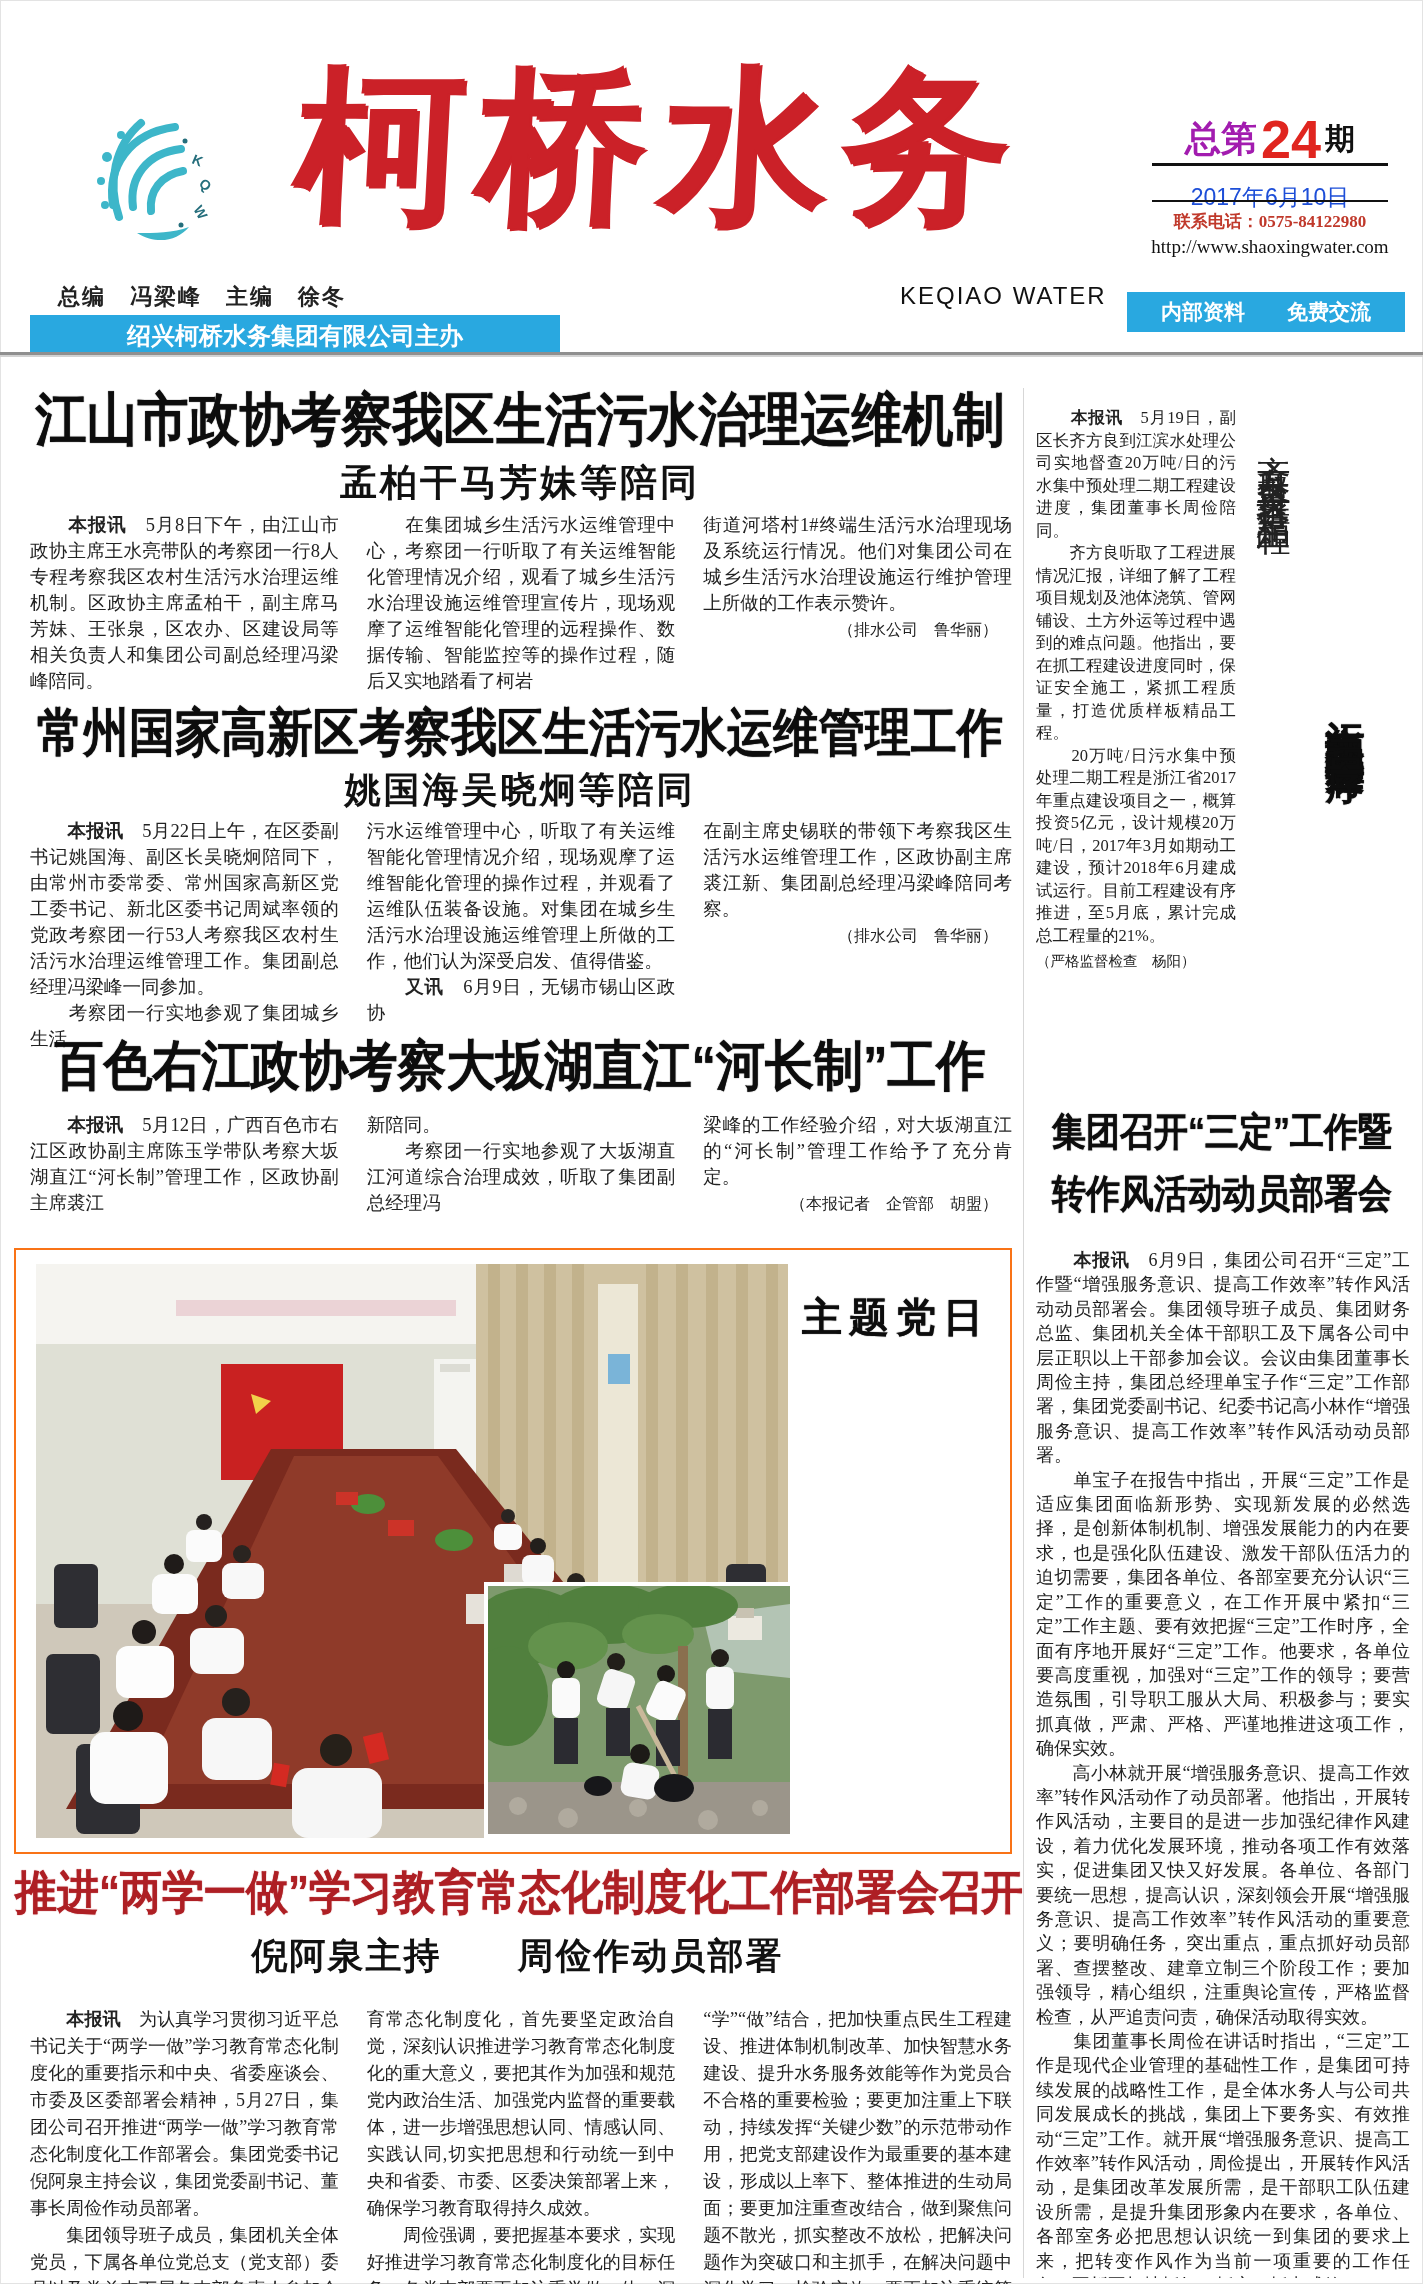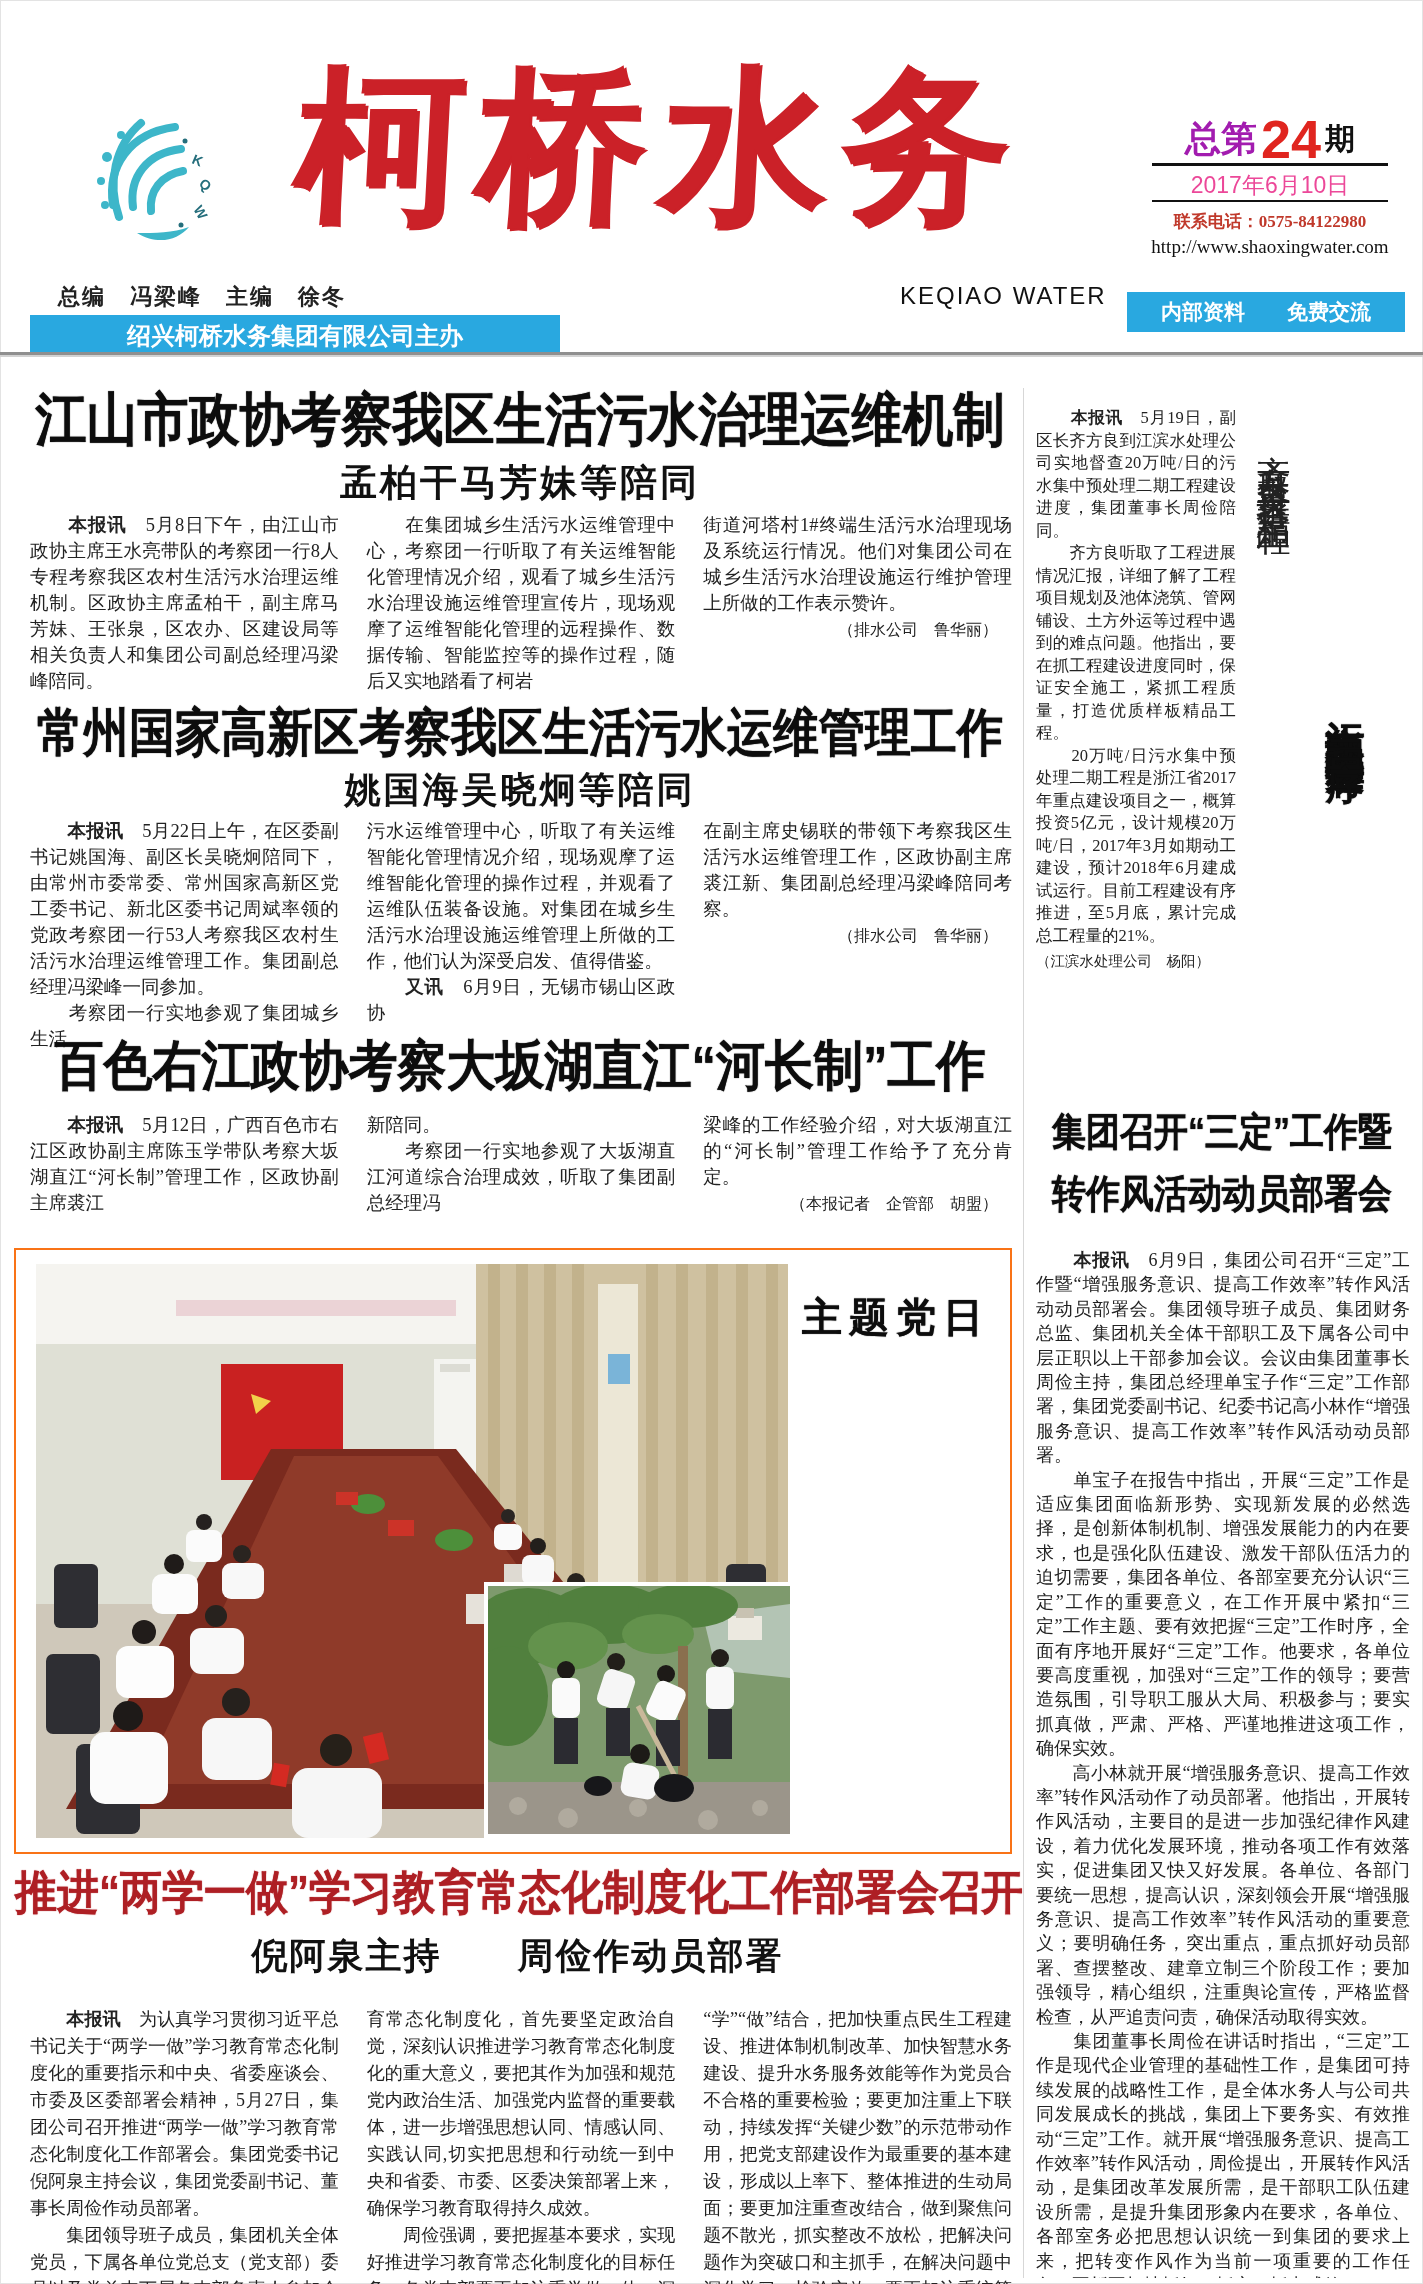--- a/index.html
+++ b/index.html
@@ -58,21 +58,21 @@
               font-size:168px;font-weight:bold;color:#cb2128;letter-spacing:14px;
               font-family:'DejaVu Serif','Liberation Serif',serif;transform:skewX(-3deg);
               text-shadow:3px 2px 0 #cb2128;">柯桥水务</div>
 
   <div class="abs" style="left:1150px;top:108px;width:240px;text-align:center;">
     <span class="hei" style="font-size:36px;font-weight:bold;color:#a21caf;vertical-align:middle;">总第</span>
     <span class="hei" style="font-size:54px;font-weight:bold;color:#e0251f;vertical-align:middle;">24</span>
     <span class="hei" style="font-size:30px;font-weight:bold;color:#111;vertical-align:middle;">期</span>
   </div>
   <div class="abs thinline" style="left:1152px;top:163px;width:236px;height:3px;"></div>
-  <div class="abs hei" style="left:1150px;top:170px;width:240px;text-align:center;font-size:23px;color:#ec4899;">2017年6月10日</div>
+  <div class="abs hei" style="left:1150px;top:182px;width:240px;text-align:center;font-size:23px;color:#1d4ed8;">2017年6月10日</div>
   <div class="abs thinline" style="left:1152px;top:200px;width:236px;height:2px;"></div>
   <div class="abs" style="left:1130px;top:210px;width:280px;text-align:center;font-size:17px;color:#c0392b;font-weight:bold;">联系电话：0575-84122980</div>
   <div class="abs" style="left:1120px;top:236px;width:300px;text-align:center;font-size:19px;color:#111;">http://www.shaoxingwater.com</div>
 
   <div class="abs hei" style="left:58px;top:282px;font-size:22px;font-weight:bold;color:#222;letter-spacing:2px;">总编　冯梁峰　主编　徐冬</div>
 
   <div class="abs hei" style="left:900px;top:282px;width:210px;font-size:24px;color:#111;letter-spacing:2px;white-space:nowrap;">KEQIAO   WATER</div>
 
   <div class="abs bluebox" style="left:1127px;top:292px;width:278px;height:40px;font-size:21px;">
     <span>内部资料　　免费交流</span>
@@ -269,21 +269,21 @@
     <div class="col art-body" style="font-size:18px;line-height:27px;">“学”“做”结合，把加快重点民生工程建设、推进体制机制改革、加快智慧水务建设、提升水务服务效能等作为党员合不合格的重要检验；要更加注重上下联动，持续发挥“关键少数”的示范带动作用，把党支部建设作为最重要的基本建设，形成以上率下、整体推进的生动局面；要更加注重查改结合，做到聚焦问题不散光，抓实整改不放松，把解决问题作为突破口和主抓手，在解决问题中深化学习、检验实效；要更加注重统筹兼顾，把学习教育与集团产业化、市场化、（下转第三版）</div>
   </div>
 
   <div class="abs vtext headline" style="left:1318px;top:392px;height:640px;font-size:39px;letter-spacing:3px;white-space:normal;">污水集中预处理二期工程进展有序</div>
   <div class="abs vtext" style="left:1250px;top:428px;height:600px;font-size:34px;color:#222;letter-spacing:6px;
               font-family:'Liberation Serif','DejaVu Serif',serif;">齐方良督查要求打造精品工程</div>
   <div class="abs" style="left:1036px;top:406px;width:200px;height:612px;overflow:hidden;">
     <div class="art-body" style="font-size:16.5px;line-height:22.5px;">　　<span class="lead">本报讯</span>　5月19日，副区长齐方良到江滨水处理公司实地督查20万吨/日的污水集中预处理二期工程建设进度，集团董事长周俭陪同。
 　　齐方良听取了工程进展情况汇报，详细了解了工程项目规划及池体浇筑、管网铺设、土方外运等过程中遇到的难点问题。他指出，要在抓工程建设进度同时，保证安全施工，紧抓工程质量，打造优质样板精品工程。
 　　20万吨/日污水集中预处理二期工程是浙江省2017年重点建设项目之一，概算投资5亿元，设计规模20万吨/日，2017年3月如期动工建设，预计2018年6月建成试运行。目前工程建设有序推进，至5月底，累计完成总工程量的21%。</div>
-    <div style="font-size:14.5px;margin-top:5px;white-space:nowrap;color:#222;">（江滨水处理公司　杨阳）</div>
+    <div style="font-size:14.5px;margin-top:5px;white-space:nowrap;color:#222;">（严格监督检查　杨阳）</div>
   </div>
 
   <div class="abs headline" style="left:1032px;top:1106px;width:380px;font-size:34px;transform:scaleY(1.15);transform-origin:top;">集团召开“三定”工作暨</div>
   <div class="abs headline" style="left:1032px;top:1168px;width:380px;font-size:34px;transform:scaleY(1.15);transform-origin:top;">转作风活动动员部署会</div>
   <div class="abs" style="left:1036px;top:1248px;width:374px;height:1030px;overflow:hidden;">
     <div class="art-body" style="font-size:18px;line-height:24.4px;">　　<span class="lead">本报讯</span>　6月9日，集团公司召开“三定”工作暨“增强服务意识、提高工作效率”转作风活动动员部署会。集团领导班子成员、集团财务总监、集团机关全体干部职工及下属各公司中层正职以上干部参加会议。会议由集团董事长周俭主持，集团总经理单宝子作“三定”工作部署，集团党委副书记、纪委书记高小林作“增强服务意识、提高工作效率”转作风活动动员部署。
 　　单宝子在报告中指出，开展“三定”工作是适应集团面临新形势、实现新发展的必然选择，是创新体制机制、增强发展能力的内在要求，也是强化队伍建设、激发干部队伍活力的迫切需要，集团各单位、各部室要充分认识“三定”工作的重要意义，在工作开展中紧扣“三定”工作主题、要有效把握“三定”工作时序，全面有序地开展好“三定”工作。他要求，各单位要高度重视，加强对“三定”工作的领导；要营造氛围，引导职工服从大局、积极参与；要实抓真做，严肃、严格、严谨地推进这项工作，确保实效。
 　　高小林就开展“增强服务意识、提高工作效率”转作风活动作了动员部署。他指出，开展转作风活动，主要目的是进一步加强纪律作风建设，着力优化发展环境，推动各项工作有效落实，促进集团又快又好发展。各单位、各部门要统一思想，提高认识，深刻领会开展“增强服务意识、提高工作效率”转作风活动的重要意义；要明确任务，突出重点，重点抓好动员部署、查摆整改、建章立制三个阶段工作；要加强领导，精心组织，注重舆论宣传，严格监督检查，从严追责问责，确保活动取得实效。
 　　集团董事长周俭在讲话时指出，“三定”工作是现代企业管理的基础性工作，是集团可持续发展的战略性工作，是全体水务人与公司共同发展成长的挑战，集团上下要务实、有效推动“三定”工作。就开展“增强服务意识、提高工作效率”转作风活动，周俭提出，开展转作风活动，是集团改革发展所需，是干部职工队伍建设所需，是提升集团形象内在要求，各单位、各部室务必把思想认识统一到集团的要求上来，把转变作风作为当前一项重要的工作任务，不折不扣地抓好、抓实、抓出成效。
 　　会上，滨海供水公司、排水公司两家“三定”试点单位就开展“三定”工作作了经验交流；绍兴水处理公司、柯桥供水公司分别作了“三定”工作和转作风工作表态发言。</div>

